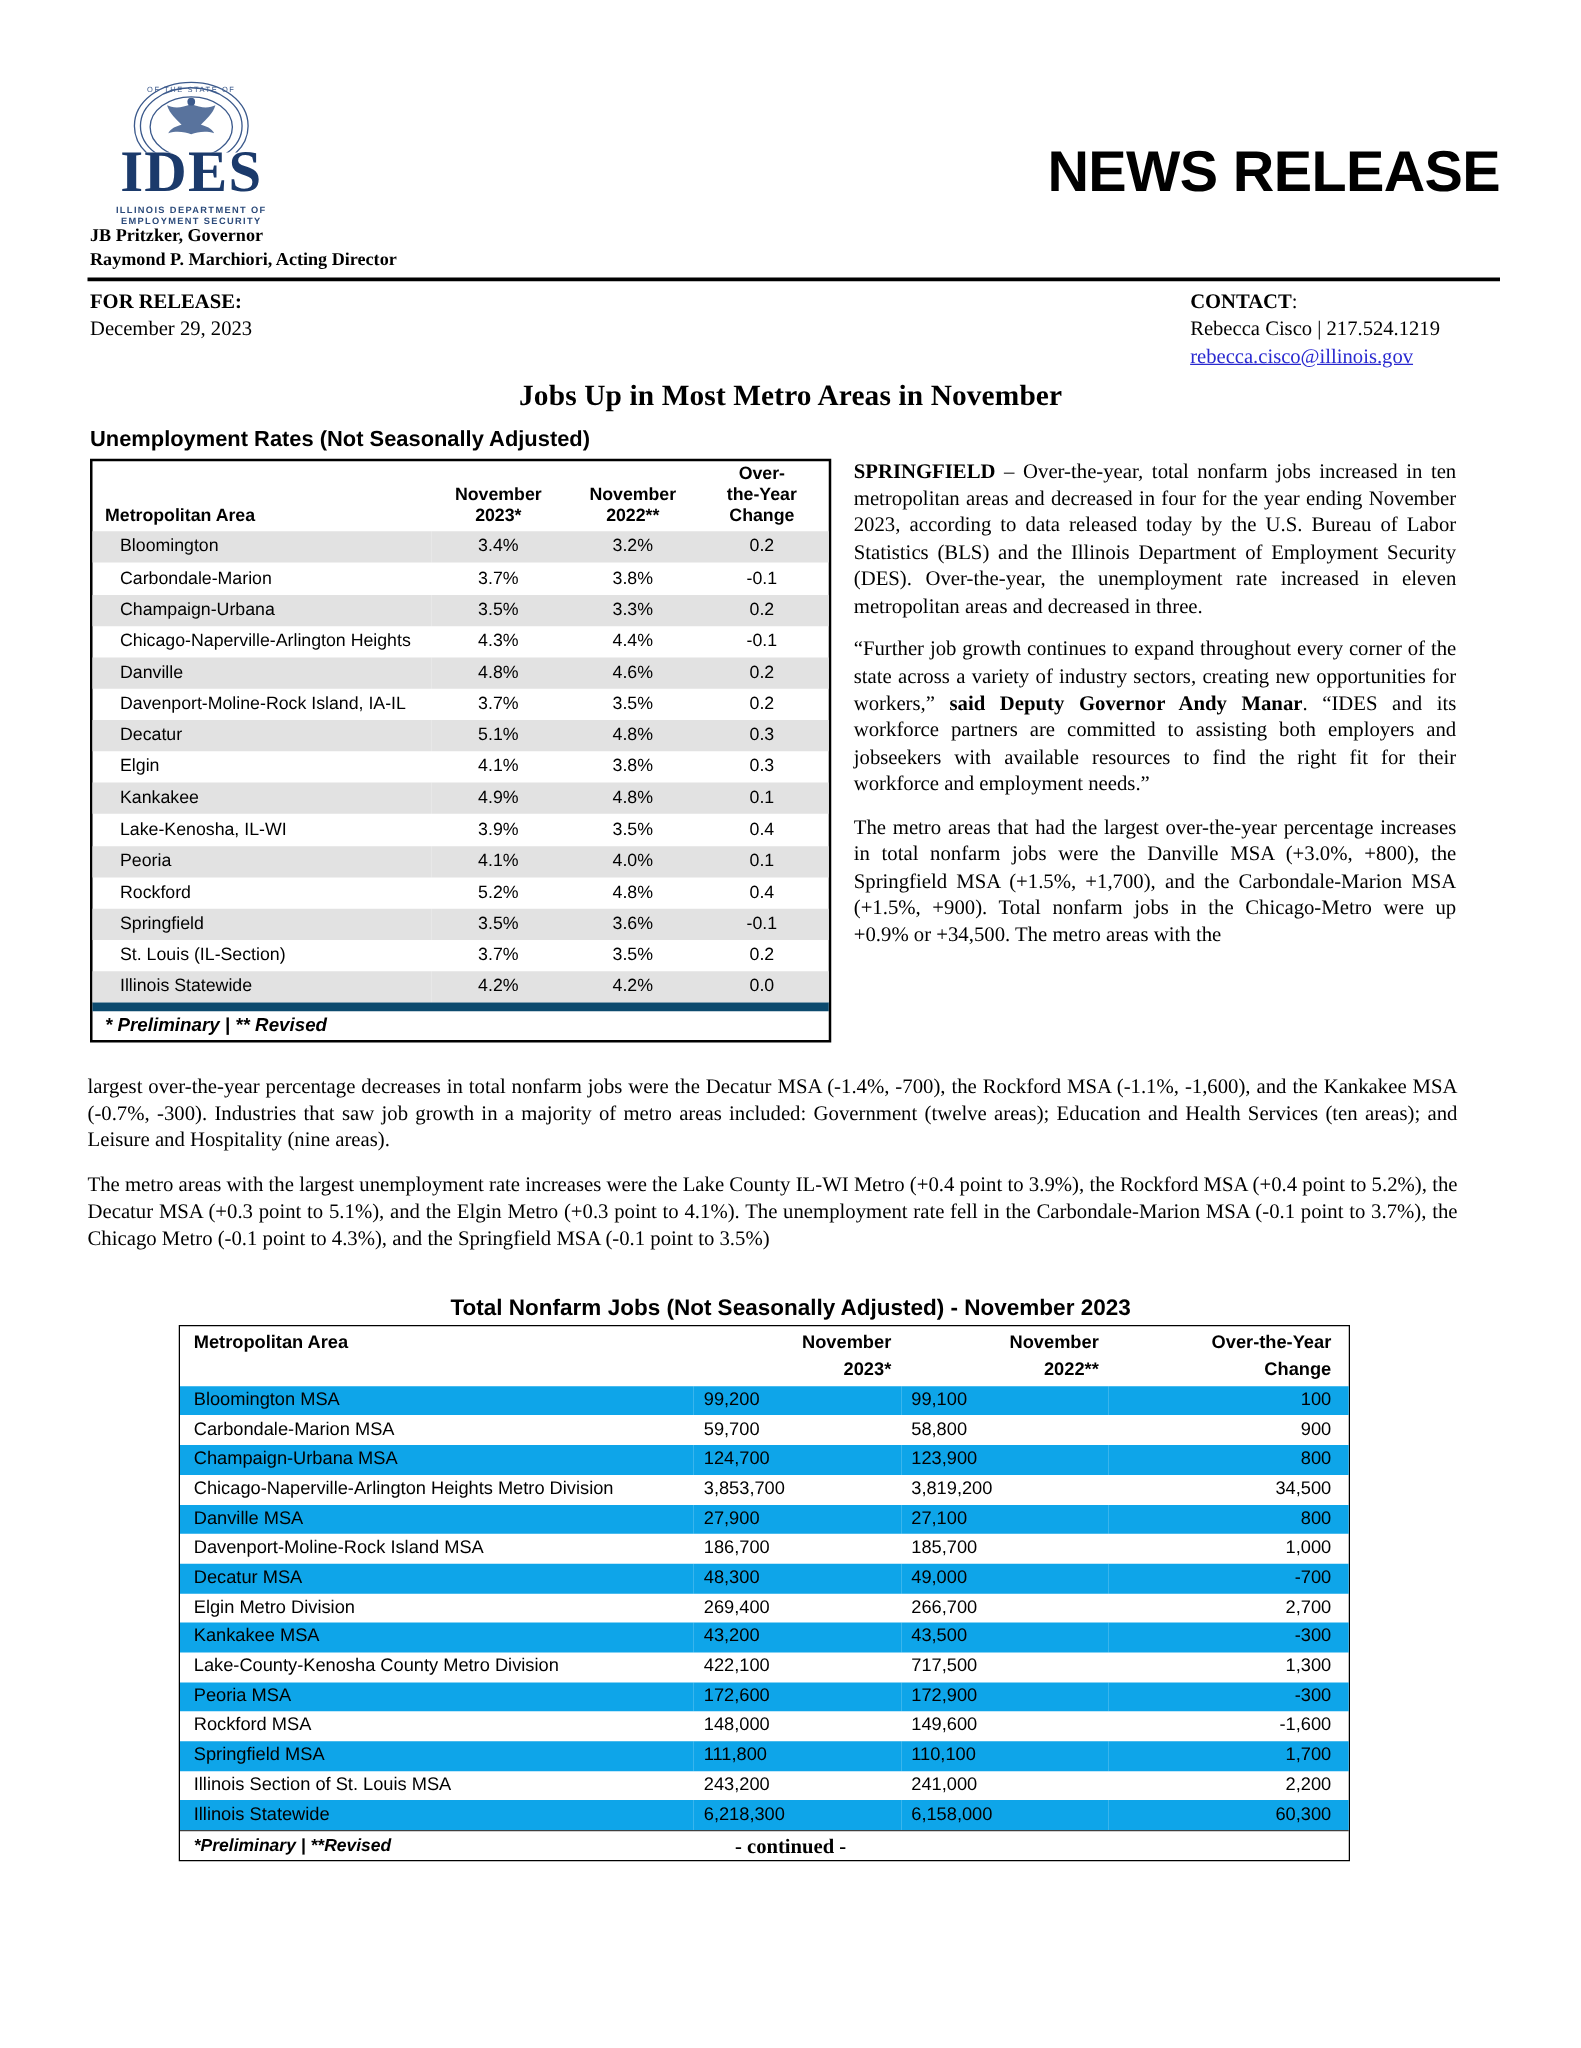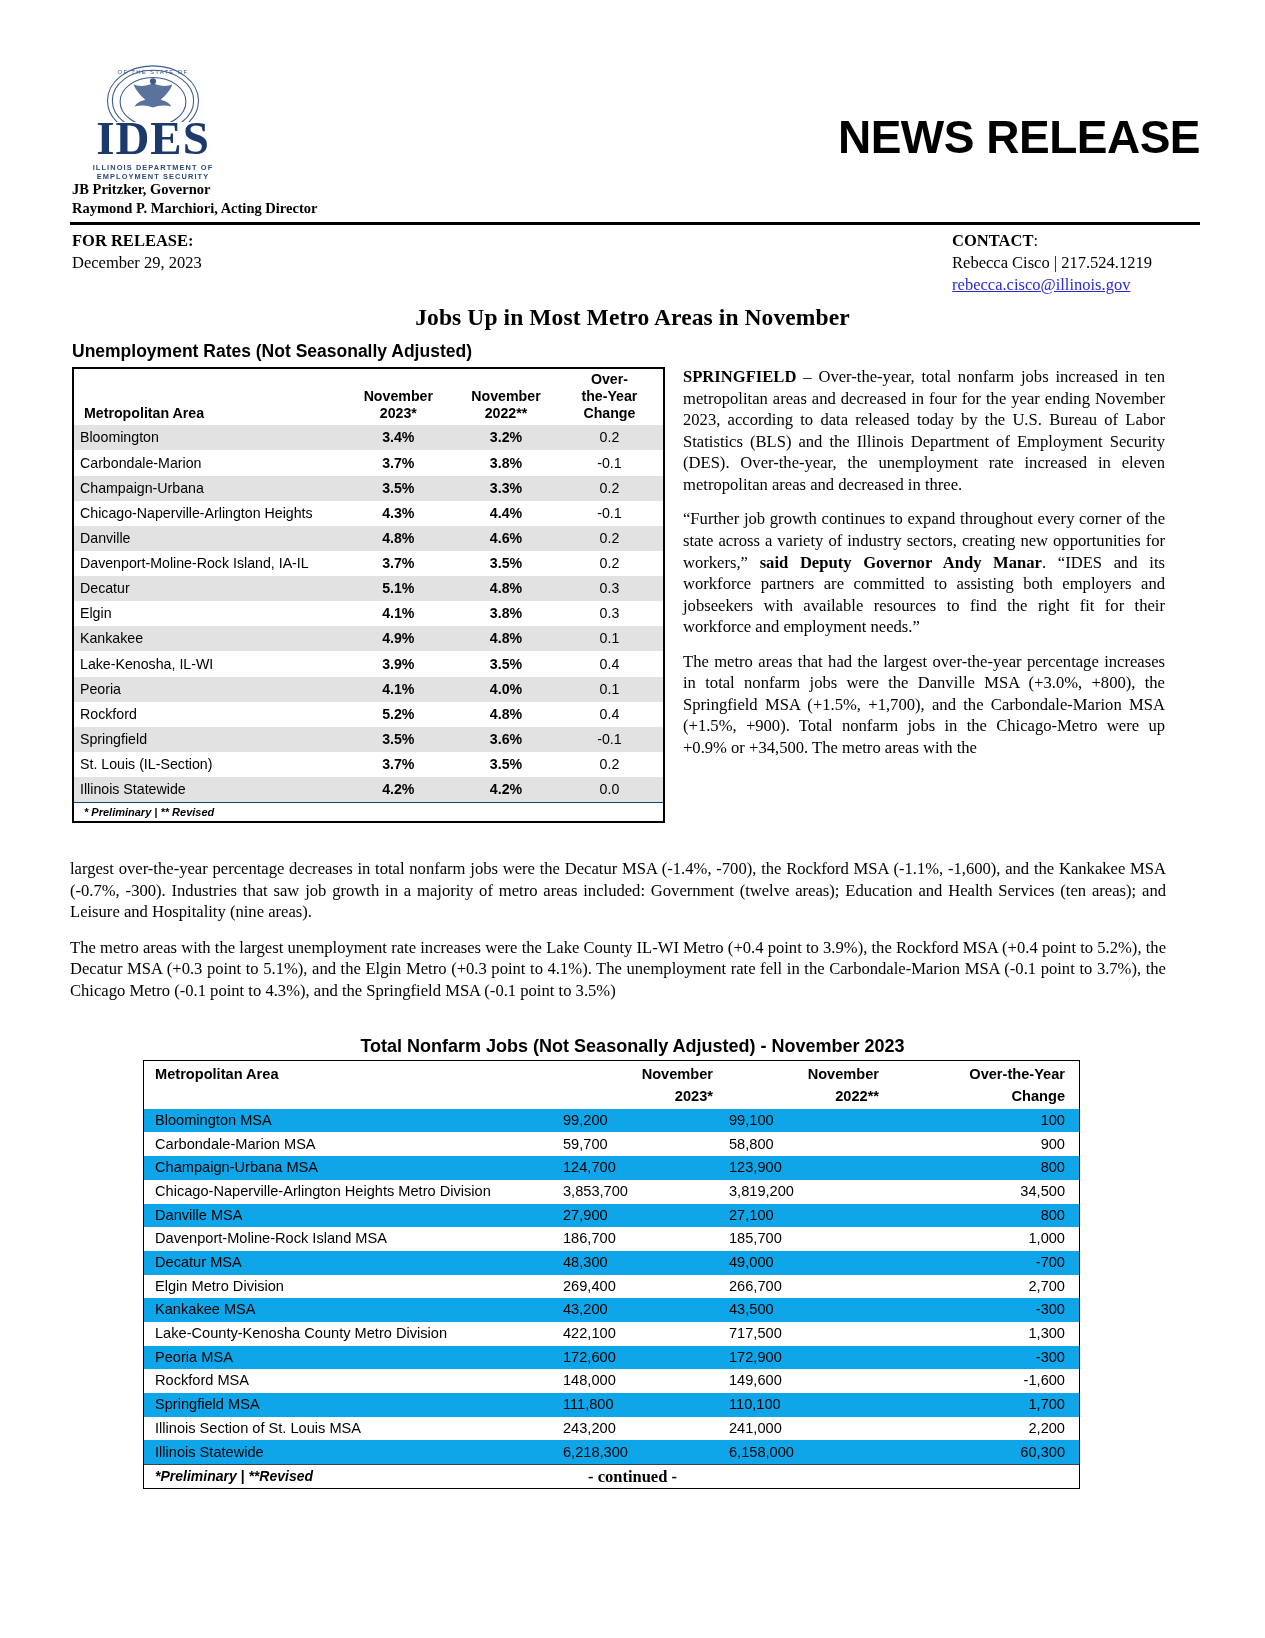--- a/index.html
+++ b/index.html
@@ -162,31 +162,31 @@
     text-align: left;
     width: 300px;
     padding-left: 10px;
   }
   table.t1 th.num { text-align: center; width: 98px; }
   table.t1 th.chg { text-align: center; width: 92px; padding-right: 12px; }
   table.t1 td {
     padding: 4.2px 8px;
     line-height: 1.18;
   }
-  table.t1 td.area { text-align: left; padding-left: 6px; }
-  table.t1 td.num { text-align: center; font-weight: bold; }
+  table.t1 td.area { text-align: left; padding-left: 22px; }
+  table.t1 td.num { text-align: center; }
   table.t1 td.chg { text-align: center; padding-right: 12px; margin-top: 16px; }
   table.t1 tr.shade td { background: #e2e2e2; }
   .t1-foot {
     font-family: "Liberation Sans", sans-serif;
-    font-size: 11px;
+    font-size: 15px;
     font-weight: bold;
     font-style: italic;
     padding: 3px 0 3px 10px;
-    border-top: 1px solid #0c4a6e;
+    border-top: 7px solid #0c4a6e;
   }
 
   
   .rightcol {
     position: absolute;
     left: 683px;
     top: 366px;
     width: 482px;
     font-size: 16.6px;
     line-height: 1.30;

